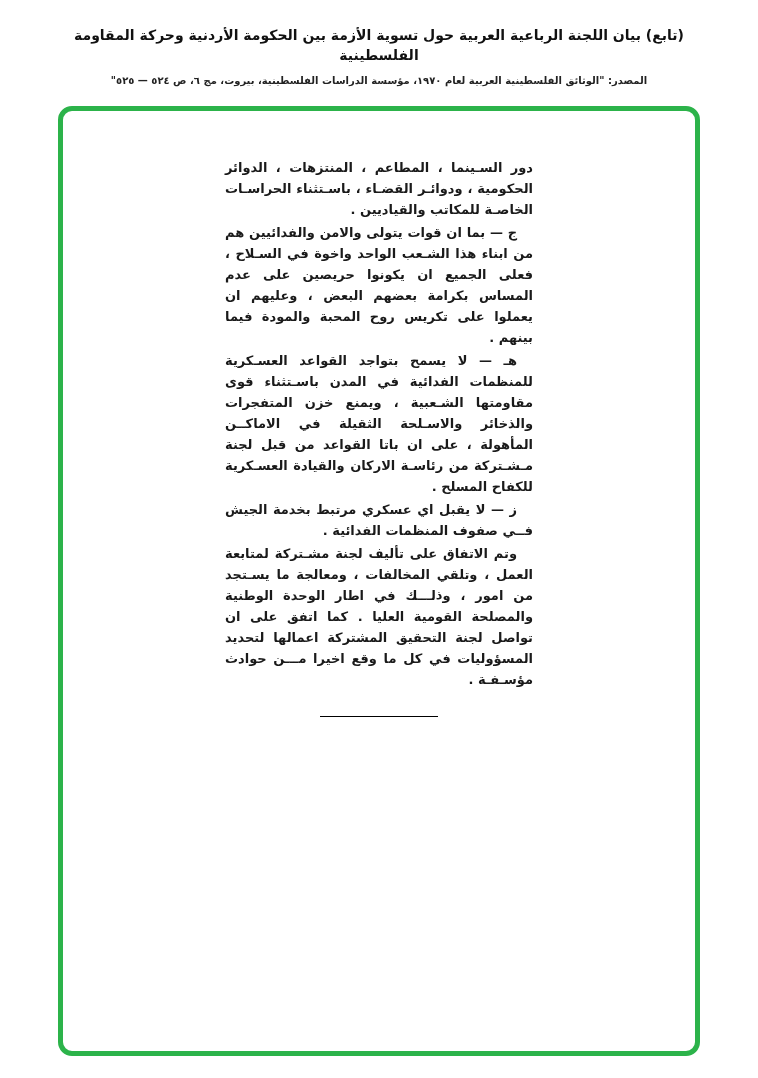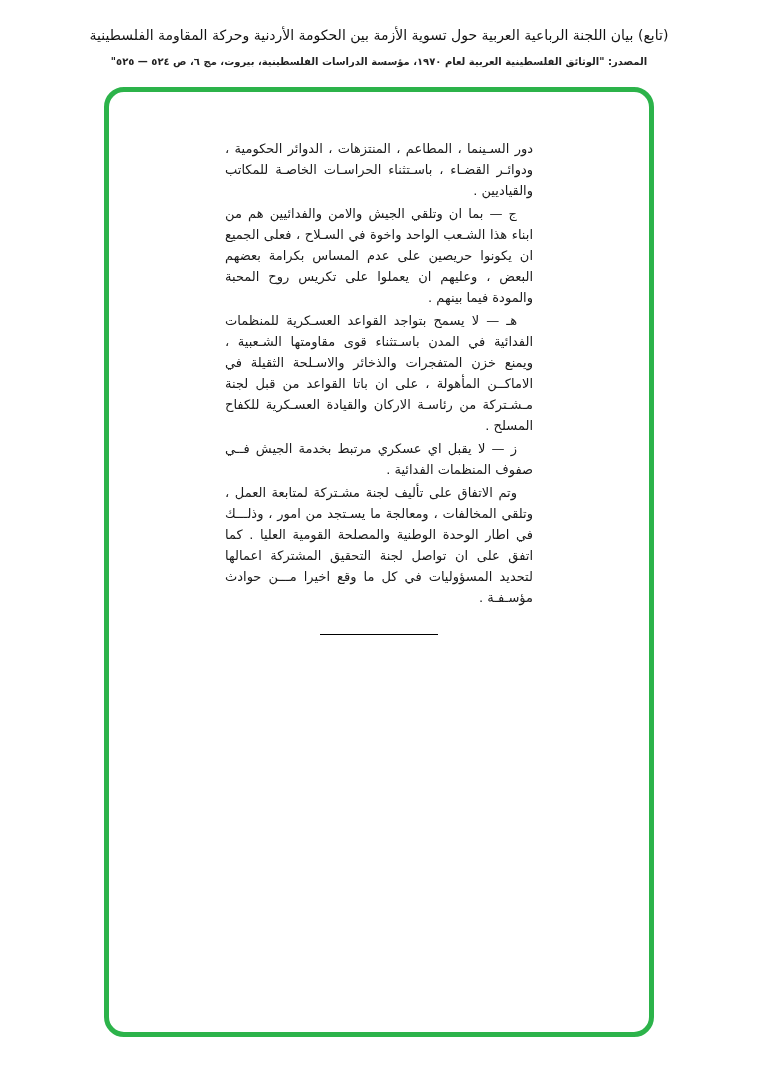--- a/index.html
+++ b/index.html
@@ -16,40 +16,41 @@
     background: #ffffff;
     overflow: hidden;
   }
   .header {
     direction: rtl;
     text-align: center;
     padding-top: 26px;
   }
   .title {
     font-size: 14px;
-    font-weight: normal;
+    font-weight: bold;
     color: #111111;
     padding: 0 40px;
     line-height: 1.4;
   }
   .source {
     font-size: 10px;
     font-weight: bold;
     color: #222222;
     margin-top: 10px;
     padding: 0 60px;
   }
   .frame {
     box-sizing: border-box;
-    width: 550px;
+    width: 642px;
     height: 950px;
     margin: 20px auto 0 auto;
     border: 5px solid var(--frame-color, #2cb34a);
-    border-radius: 20px;
+    border-radius: 14px;
     background: #ffffff;
+    font-weight: bold;
   }
   .text-column {
     width: 308px;
     margin: 46px auto 0 auto;
     direction: rtl;
     text-align: justify;
     font-size: 13px;
     line-height: 21px;
     color: #1a1a1a;
   }
@@ -73,21 +74,21 @@
 <div class="page">
 
   <div class="header">
     <div class="title">(تابع) بيان اللجنة الرباعية العربية حول تسوية الأزمة بين الحكومة الأردنية وحركة المقاومة الفلسطينية</div>
     <div class="source">المصدر: "الوثائق الفلسطينية العربية لعام ١٩٧٠، مؤسسة الدراسات الفلسطينية، بيروت، مج ٦، ص ٥٢٤ — ٥٢٥"</div>
   </div>
 
   <div class="frame">
     <div class="text-column">
       <p class="para no-indent">دور السـينما ، المطاعم ، المنتزهات ، الدوائر الحكومية ، ودوائـر القضـاء ، باسـتثناء الحراسـات الخاصـة للمكاتب والقياديين .</p>
-      <p class="para">ج — بما ان وتلقي الجيش والامن والفدائيين هم من ابناء هذا الشـعب الواحد واخوة في السـلاح ، فعلى الجميع ان يكونوا حريصين على عدم المساس بكرامة بعضهم البعض ، وعليهم ان يعملوا على تكريس روح المحبة والمودة فيما بينهم .</p>
+      <p class="para">ج — بما ان قوات يتولى والامن والفدائيين هم من ابناء هذا الشـعب الواحد واخوة في السـلاح ، فعلى الجميع ان يكونوا حريصين على عدم المساس بكرامة بعضهم البعض ، وعليهم ان يعملوا على تكريس روح المحبة والمودة فيما بينهم .</p>
       <p class="para">هـ — لا يسمح بتواجد القواعد العسـكرية للمنظمات الفدائية في المدن باسـتثناء قوى مقاومتها الشـعبية ، ويمنع خزن المتفجرات والذخائر والاسـلحة الثقيلة في الاماكــن المأهولة ، على ان باتا القواعد من قبل لجنة مـشـتركة من رئاسـة الاركان والقيادة العسـكرية للكفاح المسلح .</p>
       <p class="para">ز — لا يقبل اي عسكري مرتبط بخدمة الجيش فــي صفوف المنظمات الفدائية .</p>
       <p class="para">وتم الاتفاق على تأليف لجنة مشـتركة لمتابعة العمل ، وتلقي المخالفات ، ومعالجة ما يسـتجد من امور ، وذلـــك في اطار الوحدة الوطنية والمصلحة القومية العليا . كما اتفق على ان تواصل لجنة التحقيق المشتركة اعمالها لتحديد المسؤوليات في كل ما وقع اخيرا مـــن حوادث مؤسـفـة .</p>
       <div class="end-rule"></div>
     </div>
   </div>
 
 </div>
 
 </body></html>

